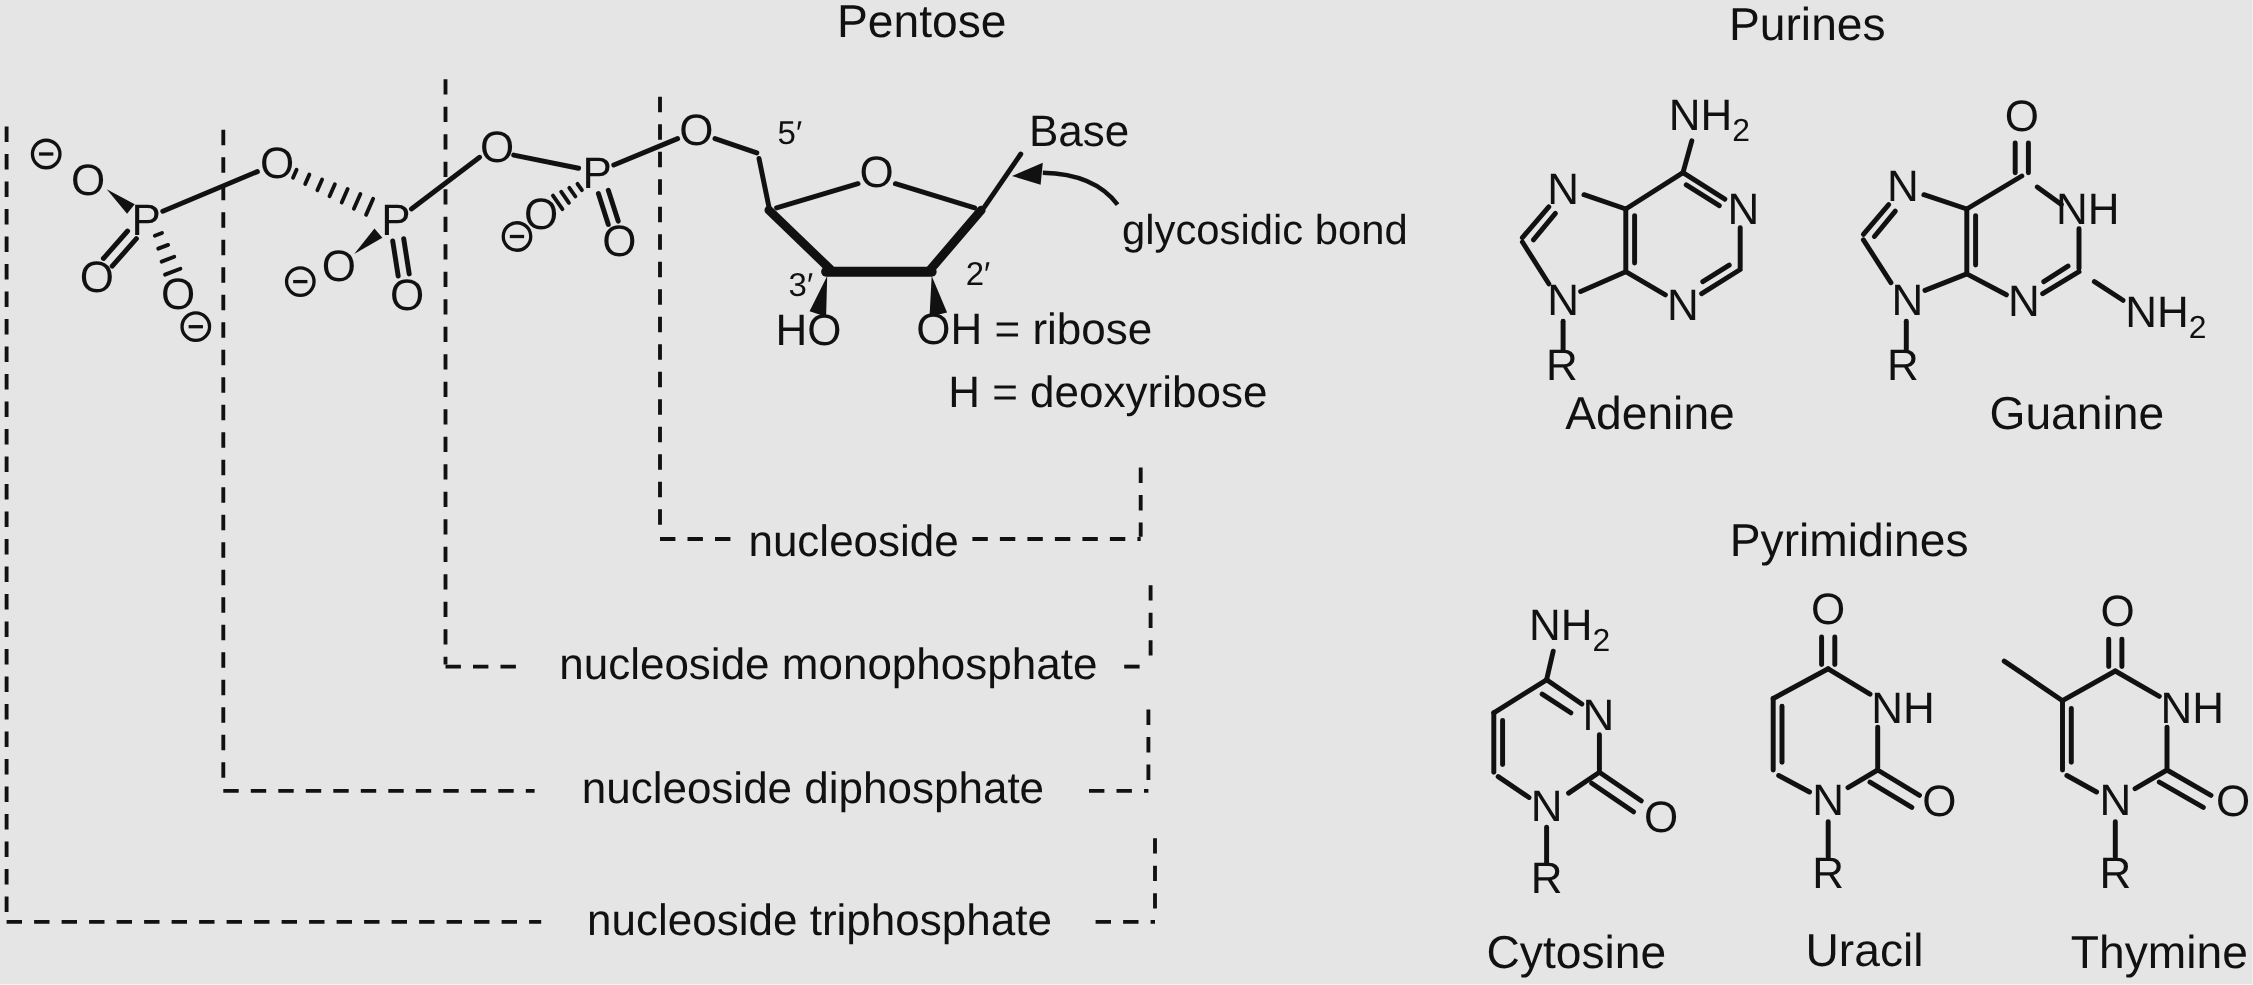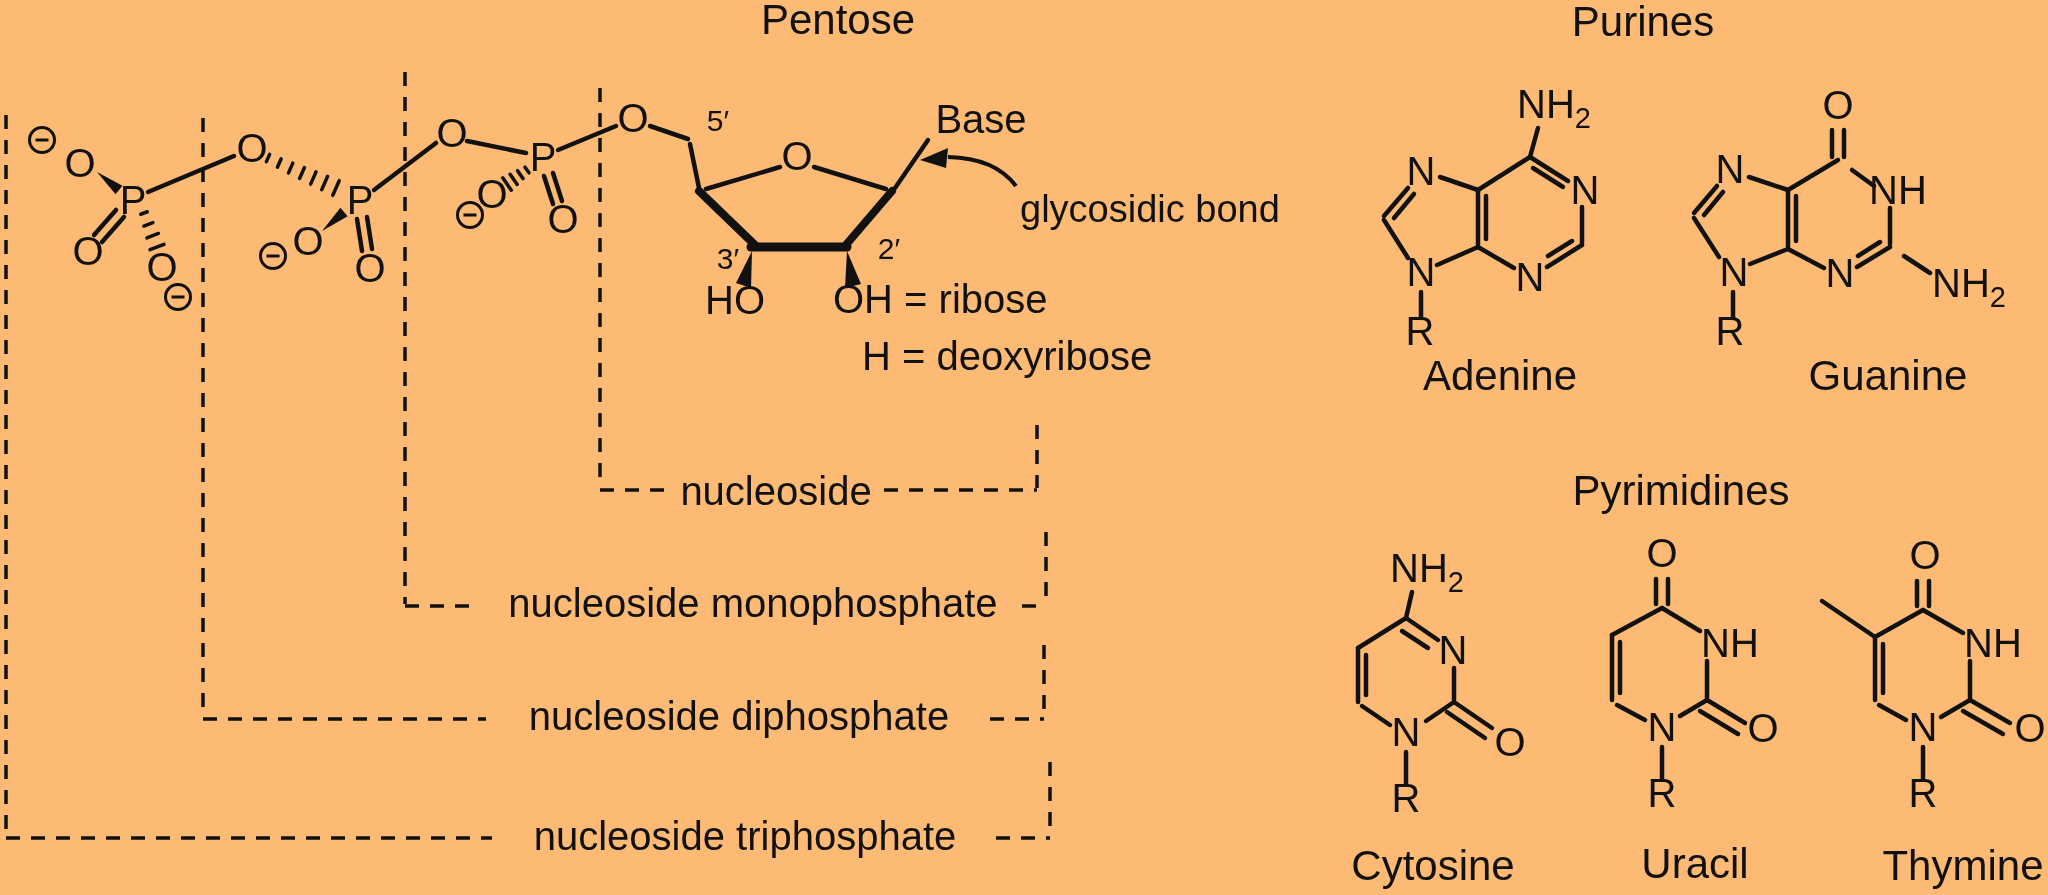--- a/index.html
+++ b/index.html
@@ -1,16 +1,16 @@
 <!DOCTYPE html>
 <html><head>
 <meta charset="utf-8">
 <style>
   html,body{margin:0;padding:0;background:#fff;}
-  .page{position:relative;width:2048px;height:895px;background:#fdba74;overflow:hidden;}
+  .page{position:relative;width:2048px;height:895px;background:#e5e5e5;overflow:hidden;}
   svg{display:block;}
   svg text{font-family:"Liberation Sans","DejaVu Sans",sans-serif;fill:#111;}
 </style>
 </head>
 <body>
 
 <div class="page">
   <svg id="diagram" width="2048" height="895" viewBox="0 0 2048 895">
       <g>
         <text x="838" y="34" font-size="42" text-anchor="middle"><tspan>Pentose</tspan></text>

